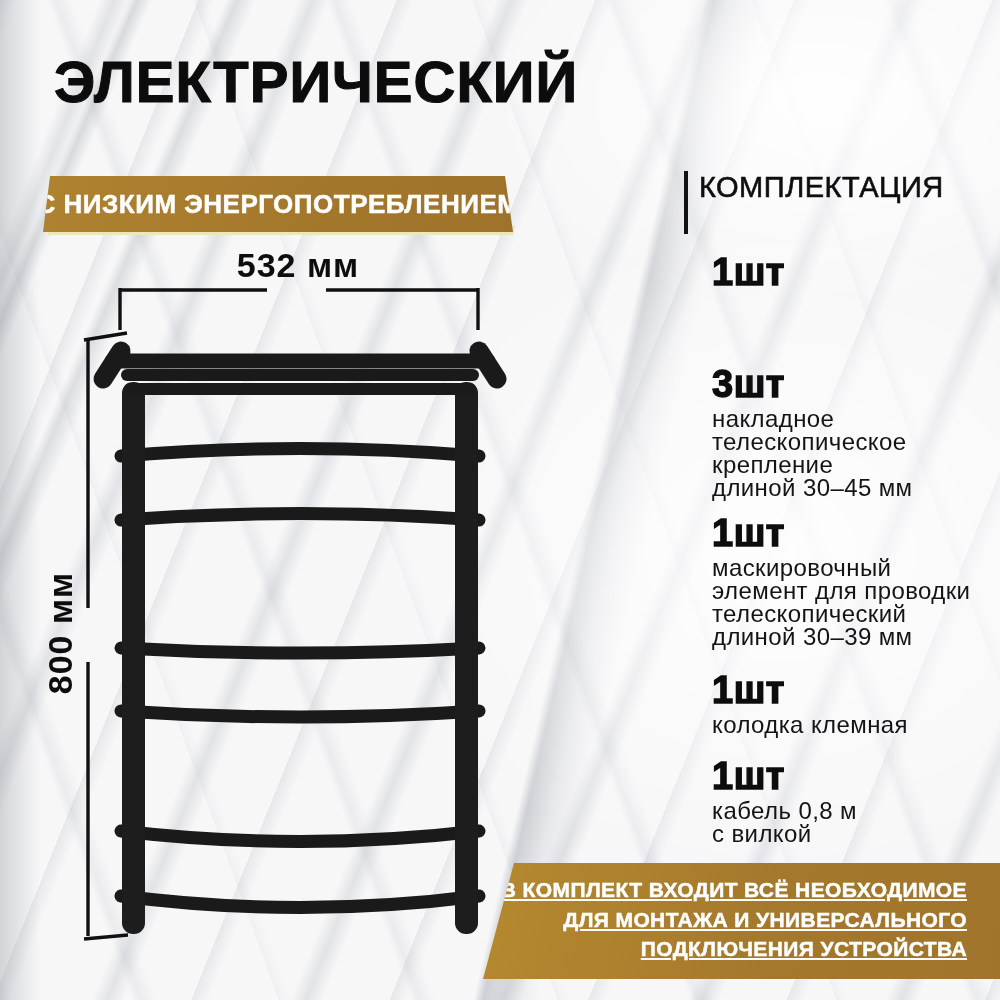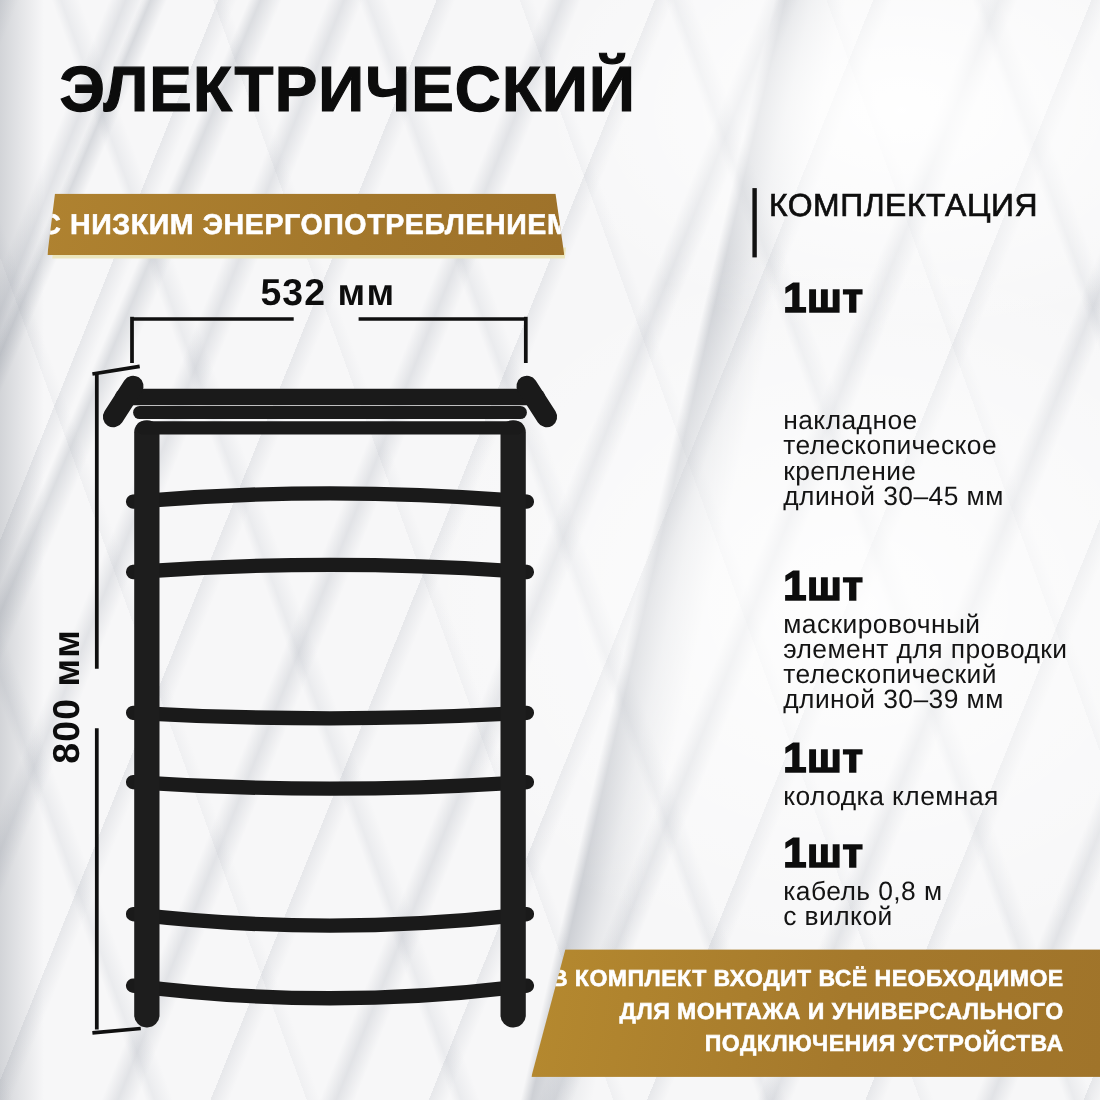--- a/index.html
+++ b/index.html
@@ -62,21 +62,21 @@
   }
   
   .footer-ribbon{
     position:absolute;left:483px;top:863px;width:517px;height:116px;
     background:linear-gradient(100deg,#b5892f 0%,#a5792c 55%,#a0742a 100%);
     clip-path:polygon(31px 0, 100% 0, 100% 100%, 0 100%);
   }
   .footer-text{
     position:absolute;right:33px;top:12px;text-align:right;
     color:#fff;font-size:21px;line-height:29.5px;font-weight:bold;
-    letter-spacing:0.4px;-webkit-text-stroke:0.5px #fff;white-space:pre-line;
+    letter-spacing:0.4px;-webkit-text-stroke:0.5px #fff;white-space:pre-line;text-decoration:underline;
   }
   
   .figure-svg{position:absolute;left:0;top:0;}
   .dim-label{
     font-family:"Liberation Sans","DejaVu Sans",sans-serif;
     font-size:34px;font-weight:bold;letter-spacing:1px;fill:#0d0d0d;
   }
 </style>
 </head>
 <body>
@@ -129,20 +129,21 @@
   </svg>
 
   <div class="kit-rule"></div>
   <div class="kit-heading">КОМПЛЕКТАЦИЯ</div>
 
   <div class="kit-list">
     <div class="kit-item i0">
       <div class="kit-qty">1шт</div>
     </div>
     <div class="kit-item i1">
+      <div class="kit-qty">3шт</div>
       <div class="kit-desc">накладное
 телескопическое
 крепление
 длиной 30–45 мм</div>
     </div>
     <div class="kit-item i2">
       <div class="kit-qty">1шт</div>
       <div class="kit-desc">маскировочный
 элемент для проводки
 телескопический

